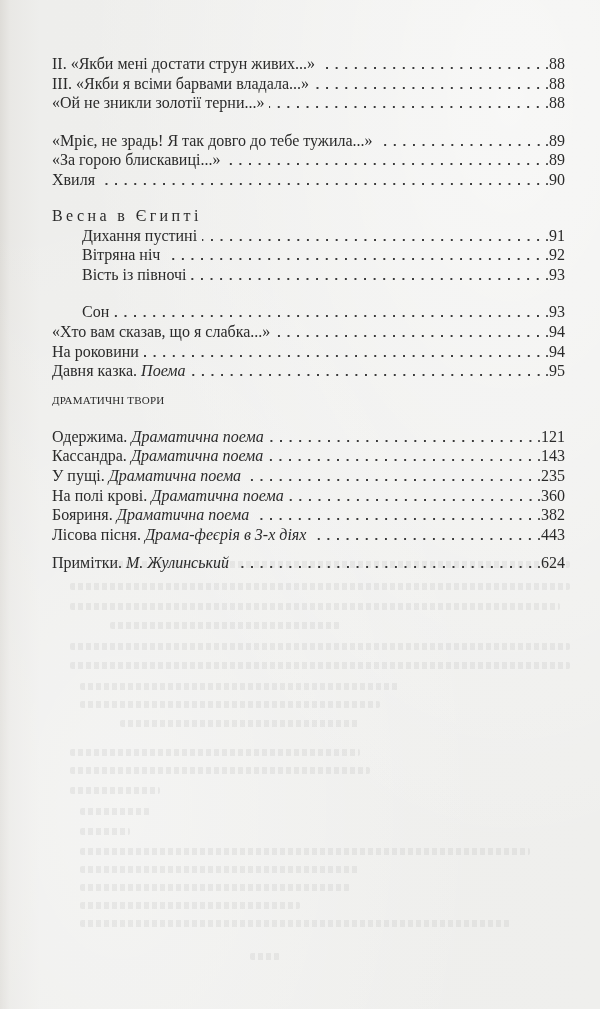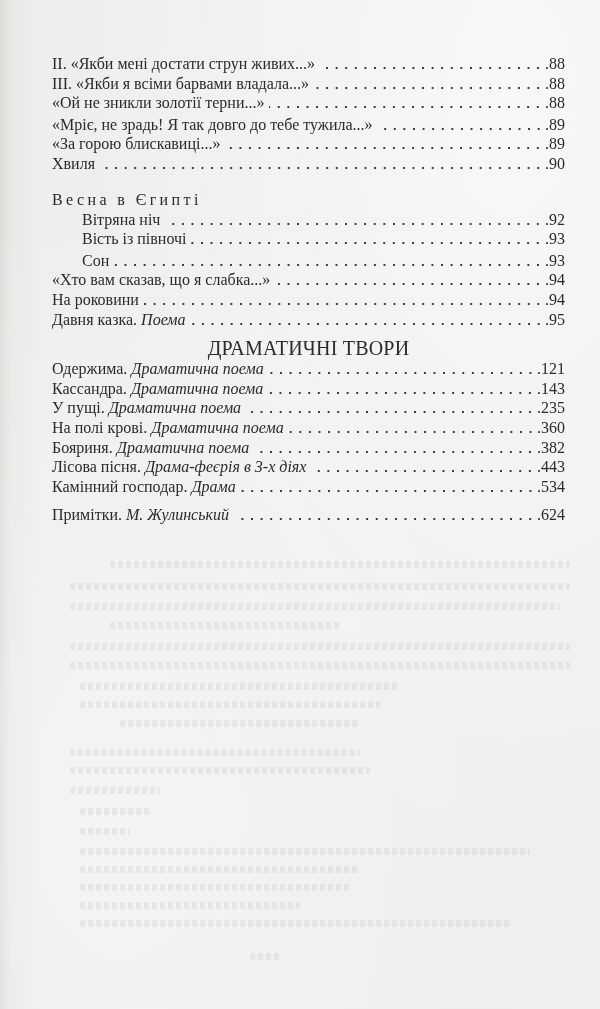--- a/index.html
+++ b/index.html
@@ -40,21 +40,21 @@
     }
     .row {
       display: flex;
       align-items: baseline;
       height: 19.6px;
       line-height: 19.6px;
       font-size: 16px;
       white-space: nowrap;
     }
     .row.indent { padding-left: 30px; }
-    .row.gap-top { margin-top: 2px; }
+    .row.gap-top { margin-top: 18px; }
     .title { flex: 0 0 auto; }
     .title .note { font-style: italic; }
     .leader {
       flex: 1 1 auto;
       margin: 0 2px 0 5px;
       height: 4px;
       align-self: baseline;
       background-image: radial-gradient(circle, #3a3a3a 0.9px, transparent 1.2px);
       background-size: 9.6px 4px;
       background-position: right bottom;
@@ -67,26 +67,26 @@
     }
     .page::before { content: "."; }
     .spaced-heading {
       height: 20px;
       line-height: 20px;
       font-size: 16px;
       letter-spacing: 3.4px;
       margin-top: 16px;
     }
     .section-heading {
-      text-align: center;
-      font-size: 20px;
+      text-align: left;
+      font-size: 11px;
       height: 22px;
       line-height: 22px;
       margin-top: 8px;
-      margin-bottom: 0;
+      margin-bottom: 16px;
       padding-left: 0;
       letter-spacing: 0.2px;
     }
     .spacer { height: 9px; }
   </style>
 </head>
 <body>
 
 <div class="paper"></div>
 
@@ -140,20 +140,25 @@
   </div>
   <div class="row">
     <span class="title">Хвиля</span>
     <span class="leader"></span>
     <span class="page">90</span>
   </div>
 
   <div class="spaced-heading">Весна в Єгипті</div>
 
   <div class="row indent">
+    <span class="title">Дихання пустині</span>
+    <span class="leader"></span>
+    <span class="page">91</span>
+  </div>
+  <div class="row indent">
     <span class="title">Вітряна ніч</span>
     <span class="leader"></span>
     <span class="page">92</span>
   </div>
   <div class="row indent">
     <span class="title">Вість із півночі</span>
     <span class="leader"></span>
     <span class="page">93</span>
   </div>
   <div class="row indent gap-top">
@@ -203,25 +208,20 @@
   <div class="row">
     <span class="title"><span>Бояриня.</span> <span class="note">Драматична поема</span></span>
     <span class="leader"></span>
     <span class="page">382</span>
   </div>
   <div class="row">
     <span class="title"><span>Лісова пісня.</span> <span class="note">Драма-феєрія в 3-х діях</span></span>
     <span class="leader"></span>
     <span class="page">443</span>
   </div>
-  <div class="row">
-    <span class="title"><span>Камінний господар.</span> <span class="note">Драма</span></span>
-    <span class="leader"></span>
-    <span class="page">534</span>
-  </div>
 
   <div class="spacer"></div>
 
   <div class="row">
     <span class="title"><span>Примітки.</span> <span class="note">М. Жулинський</span></span>
     <span class="leader"></span>
     <span class="page">624</span>
   </div>
 </div>
 

